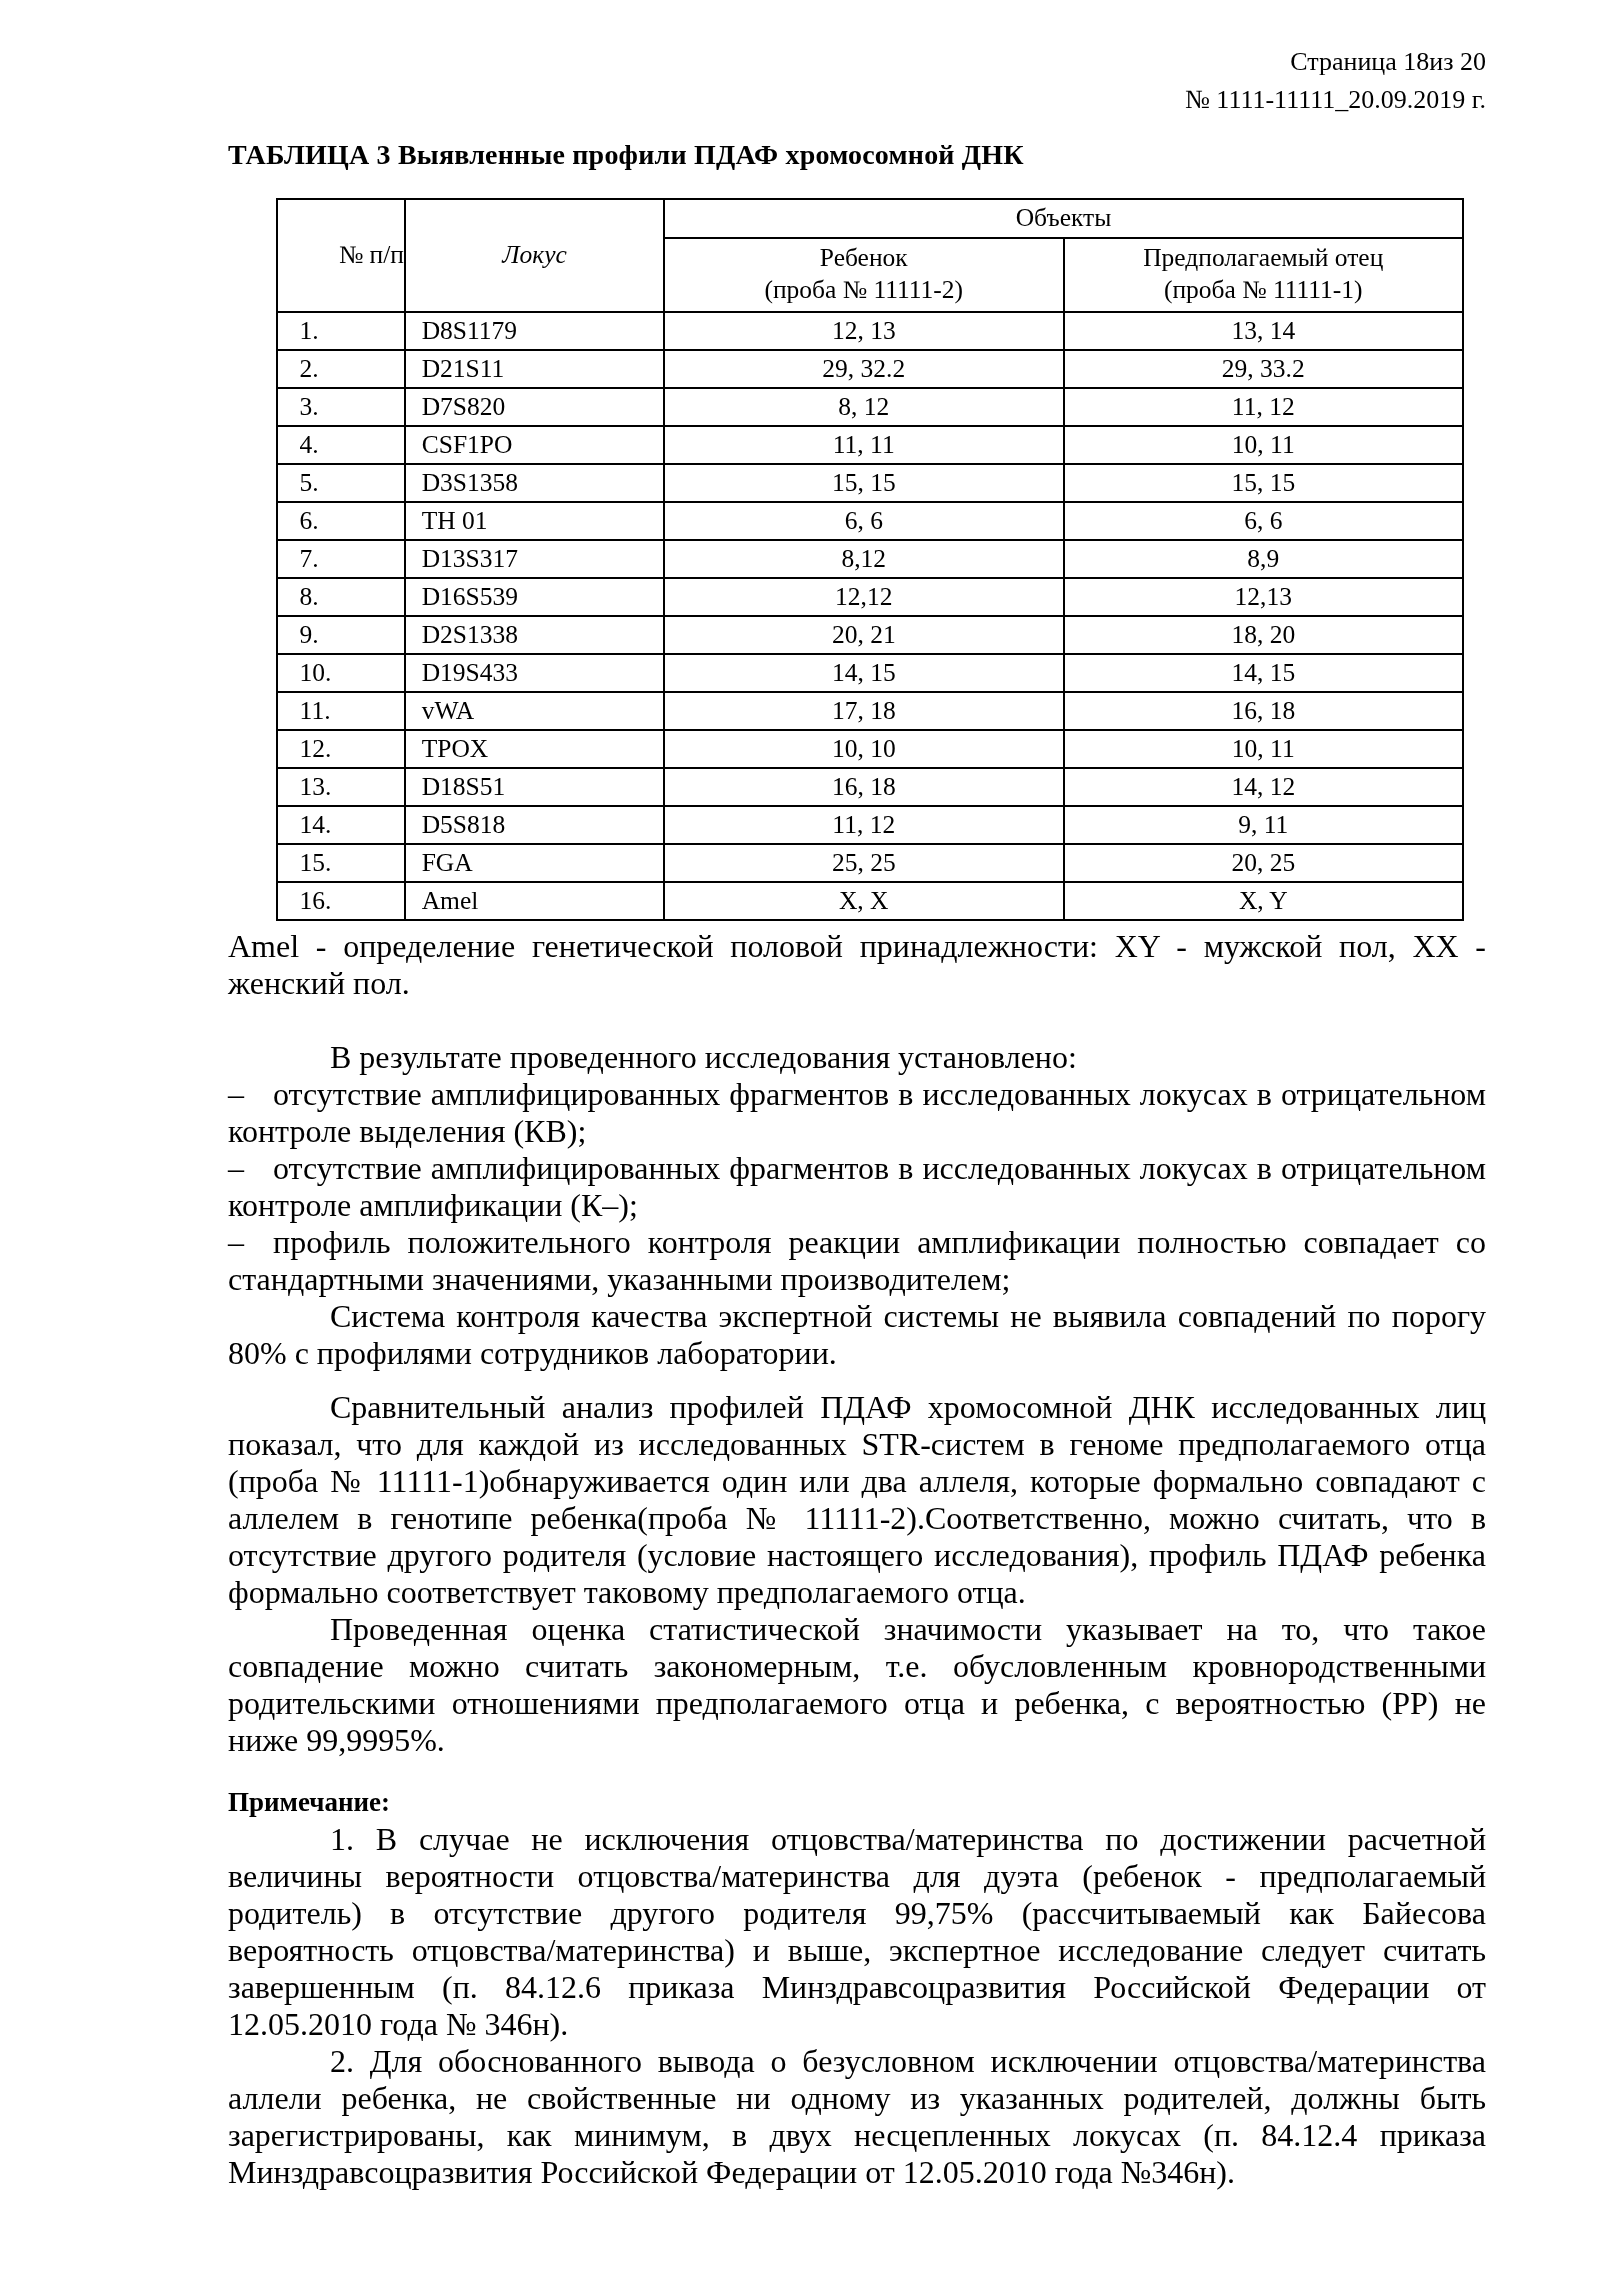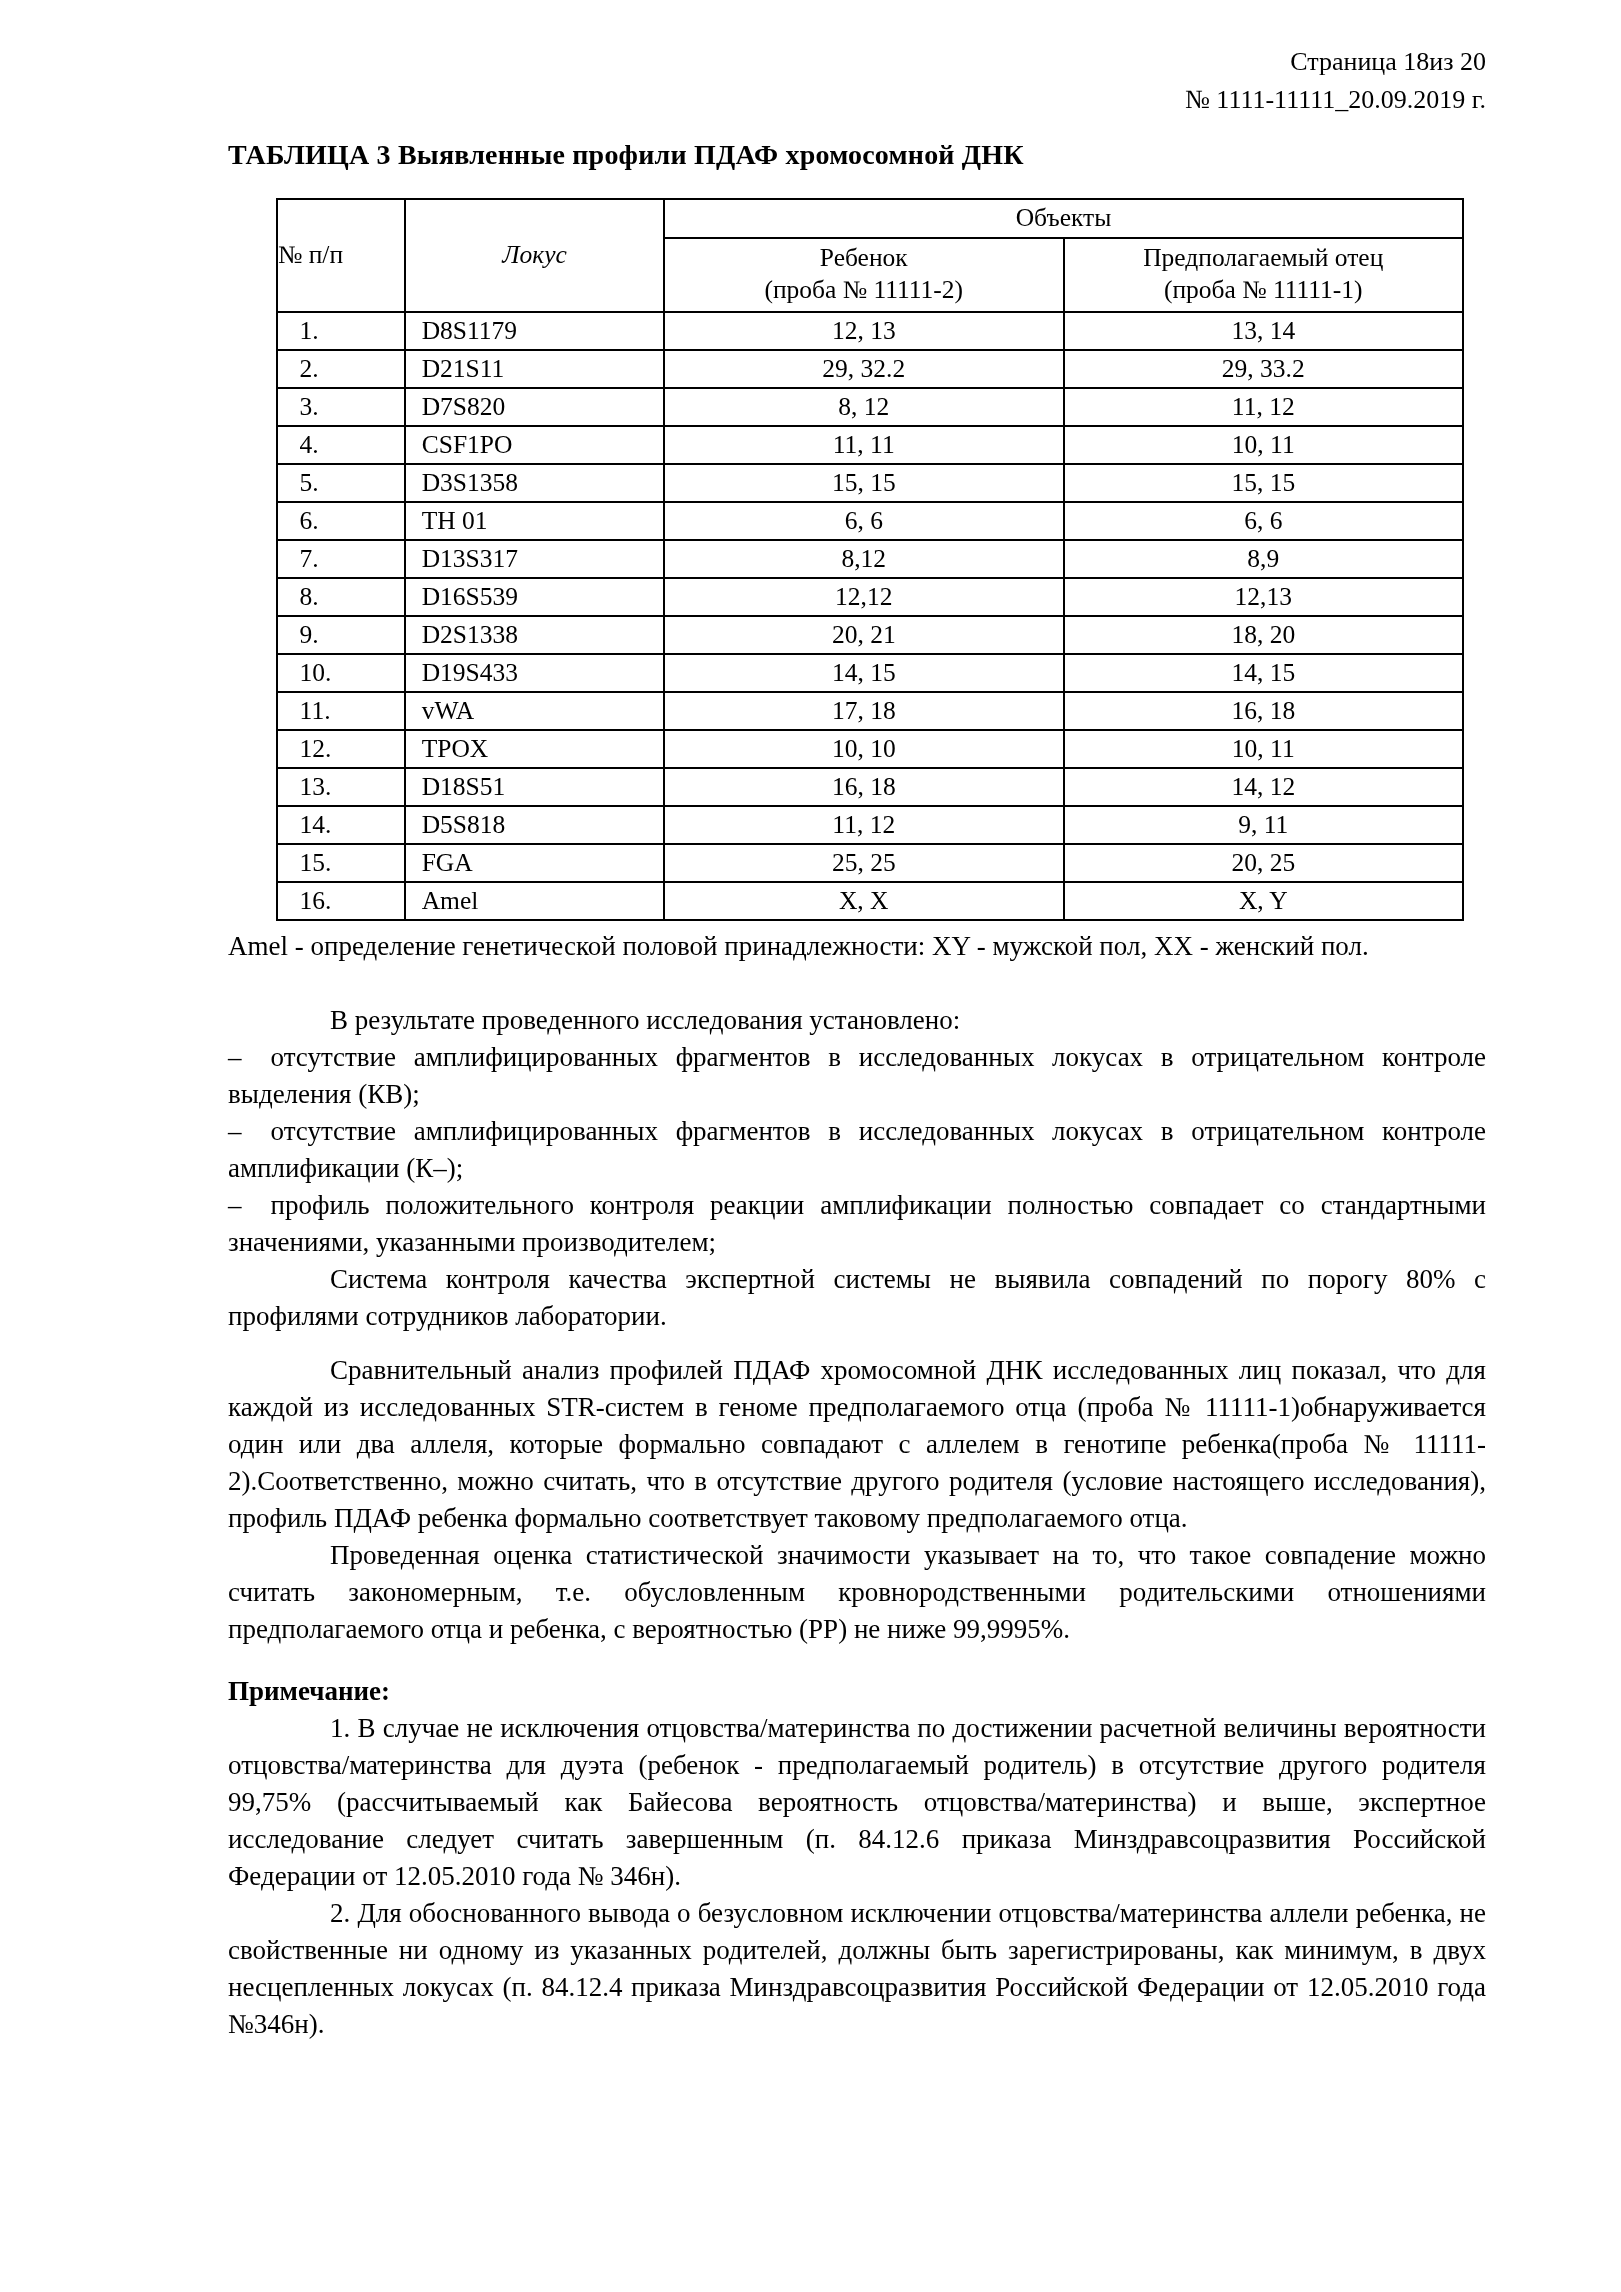--- a/index.html
+++ b/index.html
@@ -30,30 +30,30 @@
     width: 1188px;
     font-size: 25.5px;
     table-layout: fixed;
   }
   table.profiles th, table.profiles td {
     border: 2.9px solid #000;
     font-weight: normal;
     vertical-align: middle;
   }
   th.objects { height: 39px; text-align: center; }
-  th.num-h   { width: 128px; text-align: left; }
+  th.num-h   { width: 128px; text-align: right; }
   th.locus-h { width: 259px; text-align: center; font-style: italic; }
   th.child-h, th.father-h { text-align: center; line-height: 32px; padding: 2.9px 0 4.9px 0; }
   th.child-h { width: 404px; }
   th.father-h{ width: 397px; border-radius: 12px; }
   td.col-num   { height: 38px; text-align: left; padding-left: 21.6px; }
   td.col-locus { text-align: left; padding-left: 15.7px; }
   td.col-child, td.col-father { text-align: center; }
   
-  .bt { font-size: 27px; line-height: 37px; text-align: justify; }
+  .bt { font-size: 32px; line-height: 37px; text-align: justify; }
   .amel { margin-top: 6.9px; }
   .intro { margin-top: 37px; }
   .indent { text-indent: 102px; }
   .dash-item .marker { margin-right: 29px; }
   .p1 { margin-top: 17px; }
   .notes-heading { margin-top: 25.5px; font-weight: bold; font-size: 27px; line-height: 37px; }
   
   .footer {
     margin-top: 3.9px;
     text-align: center;

